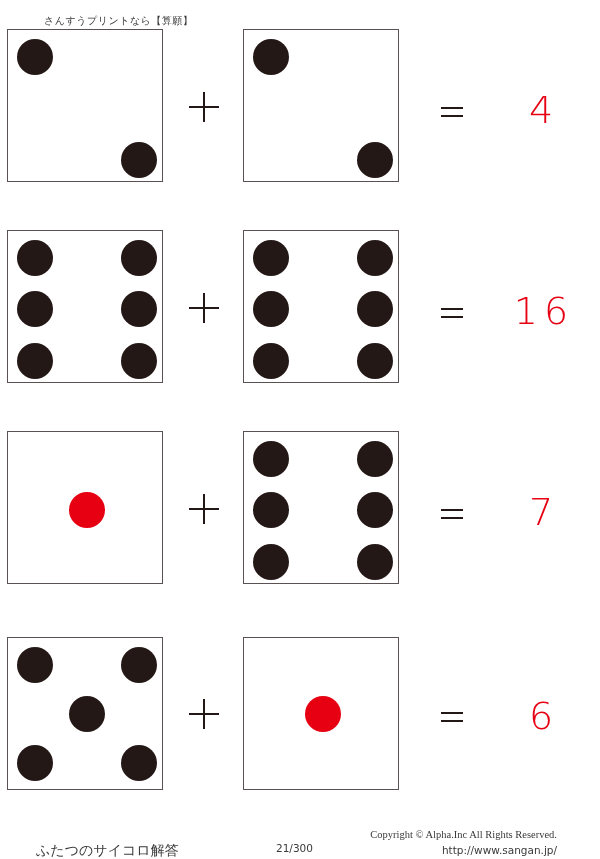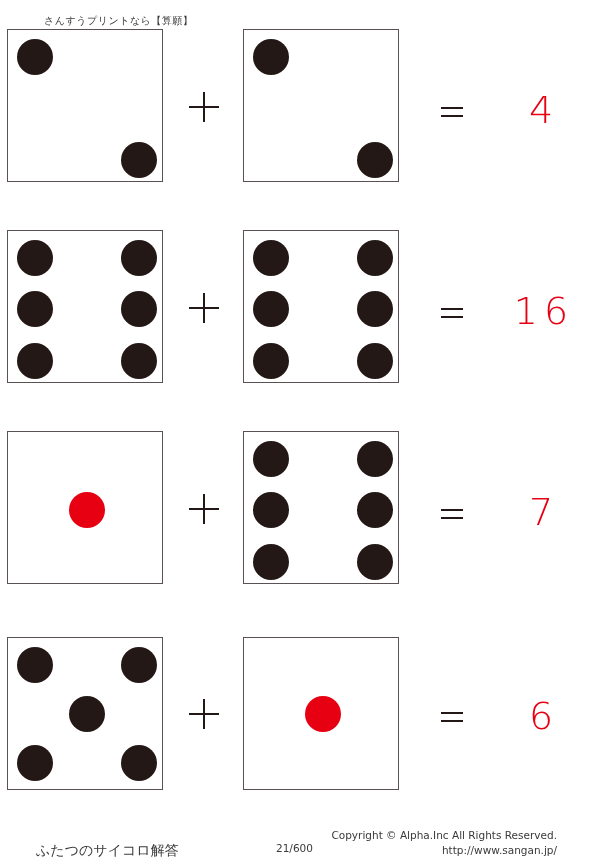--- a/index.html
+++ b/index.html
@@ -12,21 +12,21 @@
   .plus::before, .plus::after { content:""; position:absolute; background:#231815; }
   .plus::before { left:0; top:14px; width:30px; height:1.5px; }
   .plus::after { left:14px; top:0; width:1.5px; height:30px; }
   .eq { position:absolute; width:22px; height:10px; }
   .eq::before, .eq::after { content:""; position:absolute; left:0; width:22px; height:2px; background:#231815; }
   .eq::before { top:0; }
   .eq::after { top:8px; }
   .answer { position:absolute; width:90px; text-align:center; color:#e60012; font-size:38px; font-family:"DejaVu Sans", sans-serif; font-weight:200; line-height:40px; letter-spacing:6px; }
   .footer-left { position:absolute; left:36px; top:842px; font-size:14px; color:#3a3a3a; }
   .footer-page { position:absolute; left:276px; top:842px; font-size:10.5px; color:#3a3a3a; }
-  .footer-copy { position:absolute; right:43px; top:829px; font-size:10.5px; color:#3a3a3a; text-align:right; }
+  .footer-copy { position:absolute; right:43px; top:829px; font-size:10.5px; color:#3a3a3a; text-align:right;font-family:Liberation Serif, serif; }
   .footer-url { position:absolute; right:43px; top:844px; font-size:10.5px; color:#3a3a3a; text-align:right; }
 </style>
 </head>
 <body>
 
 <div class="header">さんすうプリントなら【算願】</div>
 
 <div>
   <div class="die" style="left:7px;top:29px;">
     <div class="pip" style="left:9px;top:9px;"></div>
@@ -90,15 +90,15 @@
   </div>
   <div class="plus" style="left:189px;top:699px;"></div>
   <div class="die" style="left:243px;top:637px;">
     <div class="pip red" style="left:61px;top:58px;"></div>
   </div>
   <div class="eq" style="left:441px;top:712px;"></div>
   <div class="answer" style="left:499px;top:696px;">6</div>
 </div>
 
 <div class="footer-left">ふたつのサイコロ解答</div>
-<div class="footer-page">21/600</div>
+<div class="footer-page">21/300</div>
 <div class="footer-copy">Copyright ©  Alpha.Inc All Rights Reserved.</div>
 <div class="footer-url">http://www.sangan.jp/</div>
 
 </body></html>

